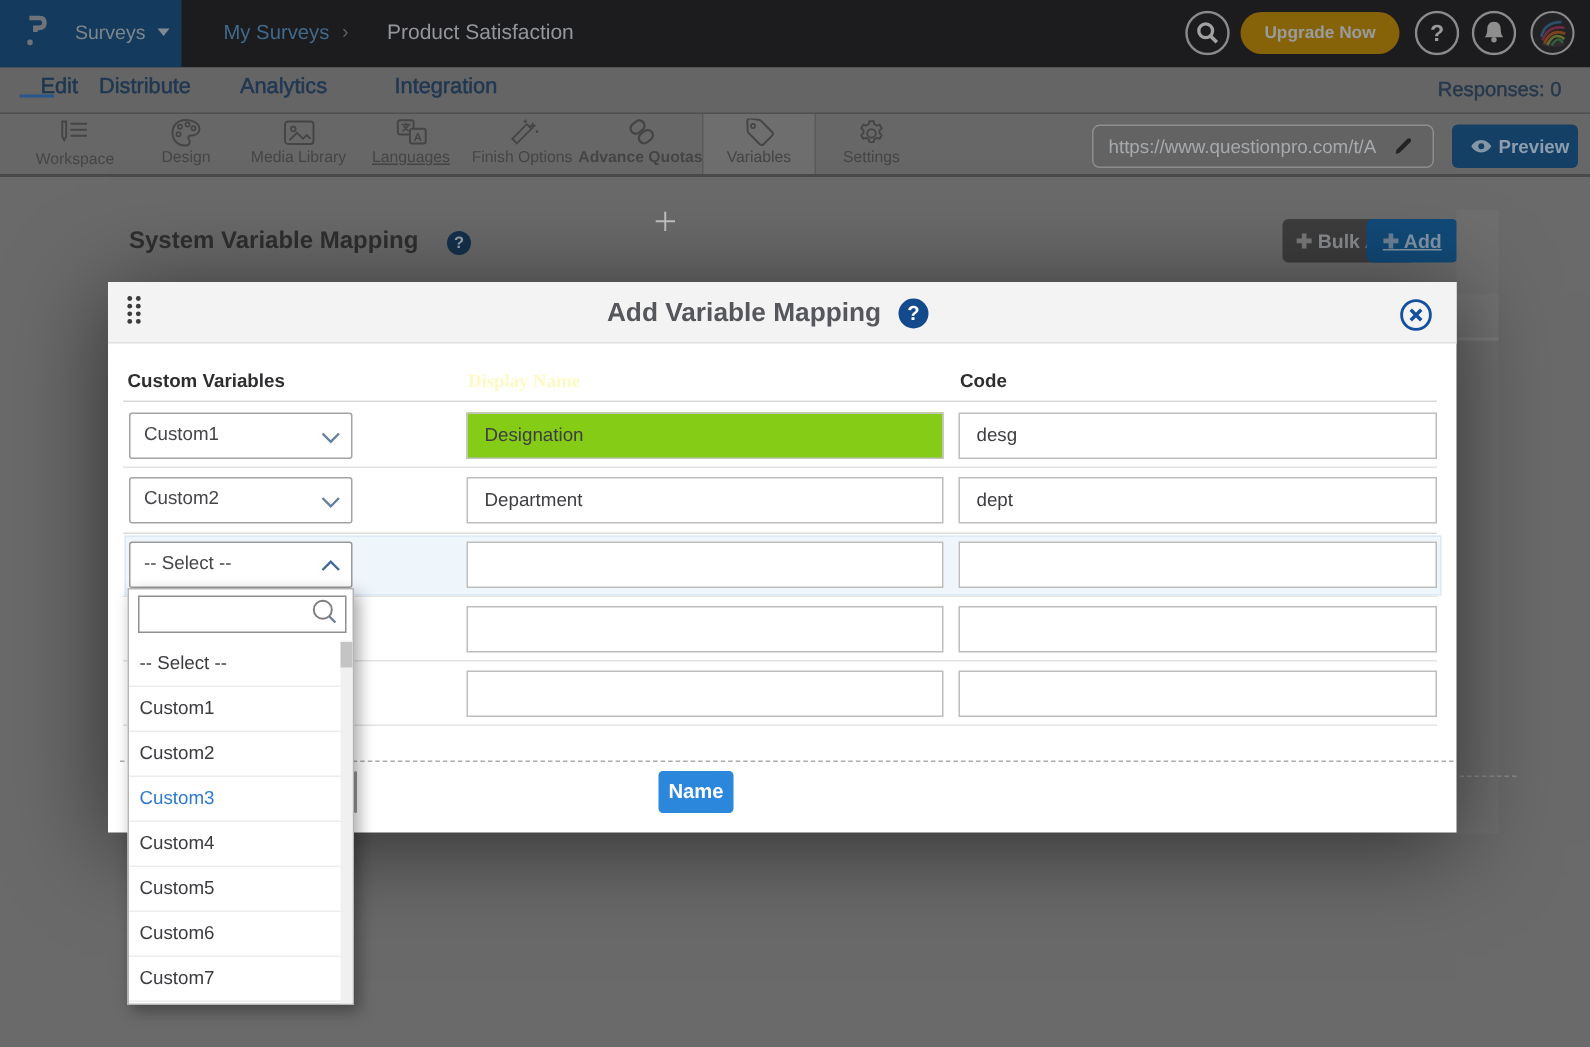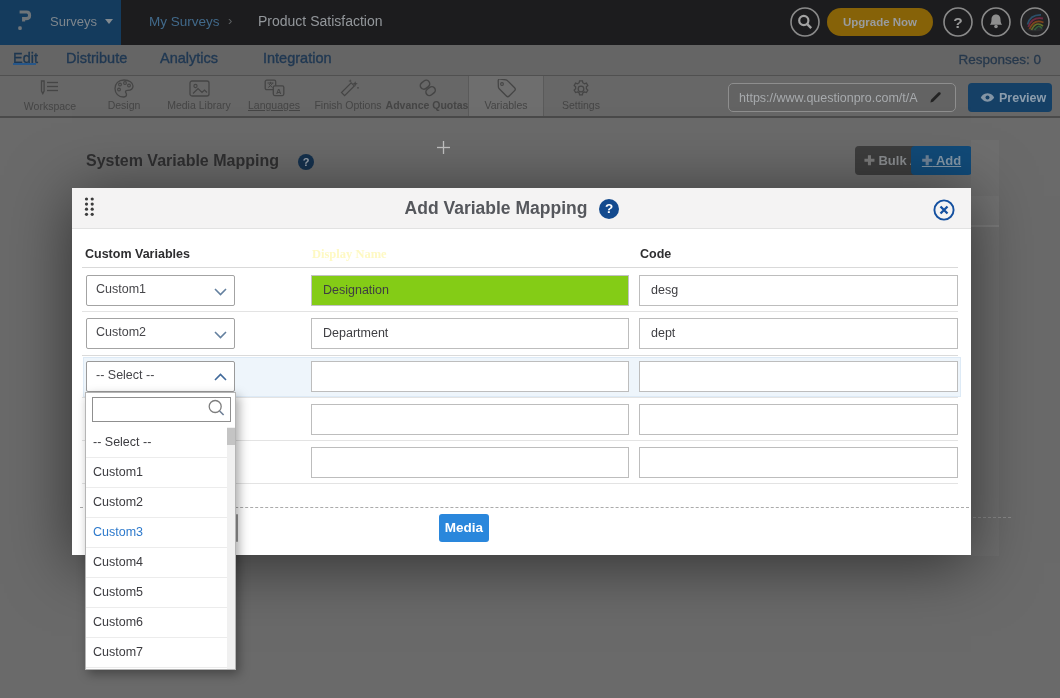--- a/index.html
+++ b/index.html
@@ -45,21 +45,21 @@
   <circle cx="15" cy="15" r="14" fill="#232325" stroke="#8A8A8A" stroke-width="1.4"></circle>
   <ellipse cx="15.5" cy="22.5" rx="8" ry="1.8" fill="#2e2e30"></ellipse>
   <path d="M7.5 17.5 Q10 7.5 21 7.8" fill="none" stroke="#2C506A" stroke-width="1.8"></path>
   <path d="M8.3 20 Q12 9.5 23 11.5" fill="none" stroke="#6E2A42" stroke-width="1.8"></path>
   <path d="M9.5 22 Q14 11.5 23.5 15.5" fill="none" stroke="#7E431E" stroke-width="1.8"></path>
   <path d="M11.5 23 Q16 13.5 23 19" fill="none" stroke="#64702A" stroke-width="1.7"></path>
   <path d="M14.5 23.2 Q18.5 16.5 22 21.5" fill="none" stroke="#34603F" stroke-width="1.6"></path>
 </svg>
 
 <div class="abs" style="left:0;top:45px;width:1060px;height:31px;background:#656565;border-bottom:1px solid #505050;"></div>
-<div class="abs" style="left:13px;top:50px;font-size:14.5px;color:#1E3750;-webkit-text-stroke:0.35px #1E3750;">Edit</div>
+<div class="abs" style="left:27px;top:50px;font-size:14.5px;color:#1E3750;-webkit-text-stroke:0.35px #1E3750;">Edit</div>
 <div class="abs" style="left:13px;top:63px;width:23px;height:2px;background:#27578A;"></div>
 <div class="abs" style="left:66px;top:50px;font-size:14.5px;color:#203852;-webkit-text-stroke:0.35px #203852;">Distribute</div>
 <div class="abs" style="left:160px;top:50px;font-size:14.5px;color:#203852;-webkit-text-stroke:0.35px #203852;">Analytics</div>
 <div class="abs" style="left:246px;top:50px;font-size:14.5px;color:#203852;margin-left:17px;-webkit-text-stroke:0.35px #203852;">Integration</div>
 <div class="abs" style="right:19px;top:52px;font-size:13.5px;color:#26384C;-webkit-text-stroke:0.3px #26384C;">Responses: 0</div>
 
 <div class="abs" style="left:0;top:76px;width:1060px;height:42px;background:#676767;border-bottom:2px solid #4A4A4A;"></div>
 <div class="abs" style="left:468px;top:76px;width:76px;height:40px;background:#6E6E6E;border-left:1px solid #5A5A5A;border-right:1px solid #5A5A5A;"></div>
 
 <svg class="abs" style="left:38px;top:80px;" width="22" height="18" viewBox="0 0 22 18">
@@ -200,21 +200,21 @@
 <div class="abs" style="left:311px;top:404px;width:318px;height:31px;border:1px solid #BDBDBD;background:#fff;"></div>
 <div class="abs" style="left:311px;top:447px;width:318px;height:31px;border:1px solid #BDBDBD;background:#fff;"></div>
 
 <div class="abs" style="left:639px;top:275px;width:319px;height:31px;border:1px solid #BDBDBD;background:#fff;font-size:12.5px;color:#3E3E42;line-height:29px;padding-left:11px;">desg</div>
 <div class="abs" style="left:639px;top:318px;width:319px;height:31px;border:1px solid #BDBDBD;background:#fff;font-size:12.5px;color:#3E3E42;line-height:29px;padding-left:11px;">dept</div>
 <div class="abs" style="left:639px;top:361px;width:319px;height:31px;border:1px solid #BDBDBD;background:#fff;"></div>
 <div class="abs" style="left:639px;top:404px;width:319px;height:31px;border:1px solid #BDBDBD;background:#fff;"></div>
 <div class="abs" style="left:639px;top:447px;width:319px;height:31px;border:1px solid #BDBDBD;background:#fff;"></div>
 
 <div class="abs" style="left:80px;top:507px;width:889px;border-top:1px dashed #ABABAB;"></div>
-<div class="abs" style="left:439px;top:514px;width:50px;height:28px;background:#2A87DC;border-radius:3px;color:#ffffff;font-size:13.5px;font-weight:bold;text-align:center;line-height:28px;">Media</div>
+<div class="abs" style="left:439px;top:514px;width:50px;height:28px;background:#2A87DC;border-radius:3px;color:#ffffff;font-size:13.5px;font-weight:bold;text-align:center;line-height:28px;">Name</div>
 
 <div class="abs" style="left:235.5px;top:514px;width:2.4px;height:28px;border-radius:2px;background:#989898;"></div>
 
 <div class="abs" style="left:85px;top:392px;width:151px;height:278px;background:#ffffff;border:1px solid #B5B5B5;box-shadow:3px 4px 10px rgba(0,0,0,0.35);"></div>
 
 <div class="abs" style="left:92px;top:397px;width:139px;height:25px;border:1px solid #8F8F8F;background:#fff;"></div>
 <svg class="abs" style="left:207px;top:398px;" width="19" height="19" viewBox="0 0 19 19">
   <circle cx="8.2" cy="8.5" r="6" fill="none" stroke="#7E7E7E" stroke-width="1.3"></circle>
   <line x1="12.6" y1="13" x2="16.6" y2="17" stroke="#6E7E96" stroke-width="1.6"></line>
 </svg>

